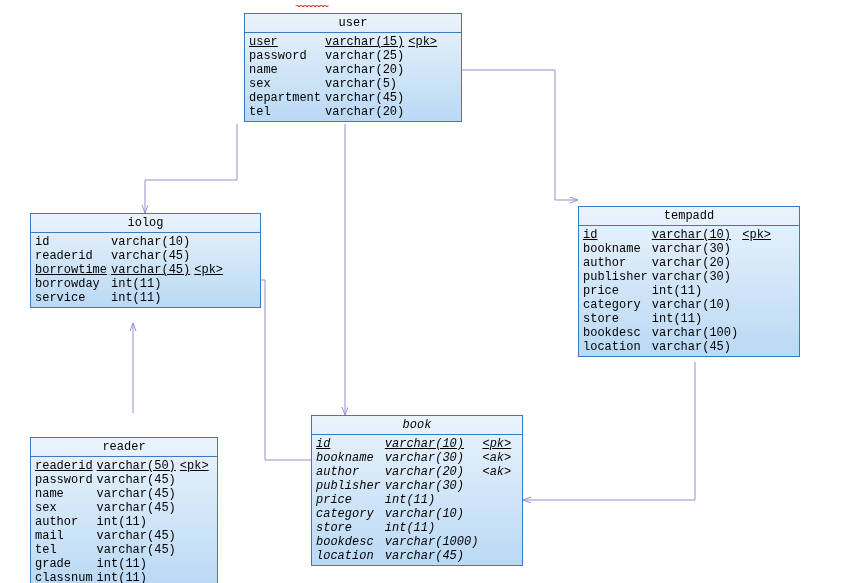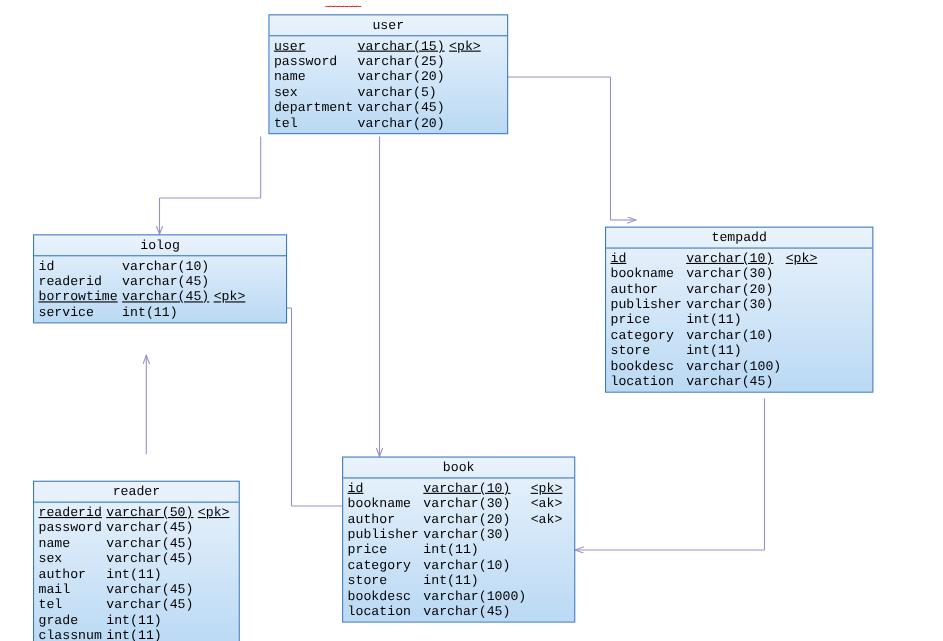--- a/index.html
+++ b/index.html
@@ -141,30 +141,35 @@
             <td>readerid</td>
             <td>varchar(45)</td>
             <td></td>
           </tr>
       <tr>
             <td class="pk">borrowtime</td>
             <td class="pk">varchar(45)</td>
             <td class="pk">&lt;pk&gt;</td>
           </tr>
       <tr>
+            <td>borrowday</td>
+            <td>int(11)</td>
+            <td></td>
+          </tr>
+      <tr>
             <td>service</td>
             <td>int(11)</td>
             <td></td>
           </tr>
     </tbody>
       </table>
   </div>
 </div>
 
-<div class="entity" style="left:550px; top:206px; width:244px;">
+<div class="entity" style="left:578px; top:206px; width:222px;">
   <div class="entity-title">tempadd</div>
   <div class="entity-body">
     <table class="cols">
       <tbody>
           <tr>
             <td class="pk">id</td>
             <td class="pk">varchar(10)</td>
             <td class="pk">&lt;pk&gt;</td>
           </tr>
       <tr>
@@ -260,21 +265,21 @@
       <tr>
             <td>classnum</td>
             <td>int(11)</td>
             <td></td>
           </tr>
     </tbody>
       </table>
   </div>
 </div>
 
-<div class="entity" style="left:311px; top:415px; width:212px;">
+<div class="entity" style="left:311px; top:415px; width:212px;font-style:italic;">
   <div class="entity-title">book</div>
   <div class="entity-body">
     <table class="cols">
       <tbody>
           <tr>
             <td class="pk">id</td>
             <td class="pk">varchar(10)</td>
             <td class="pk">&lt;pk&gt;</td>
           </tr>
       <tr>

